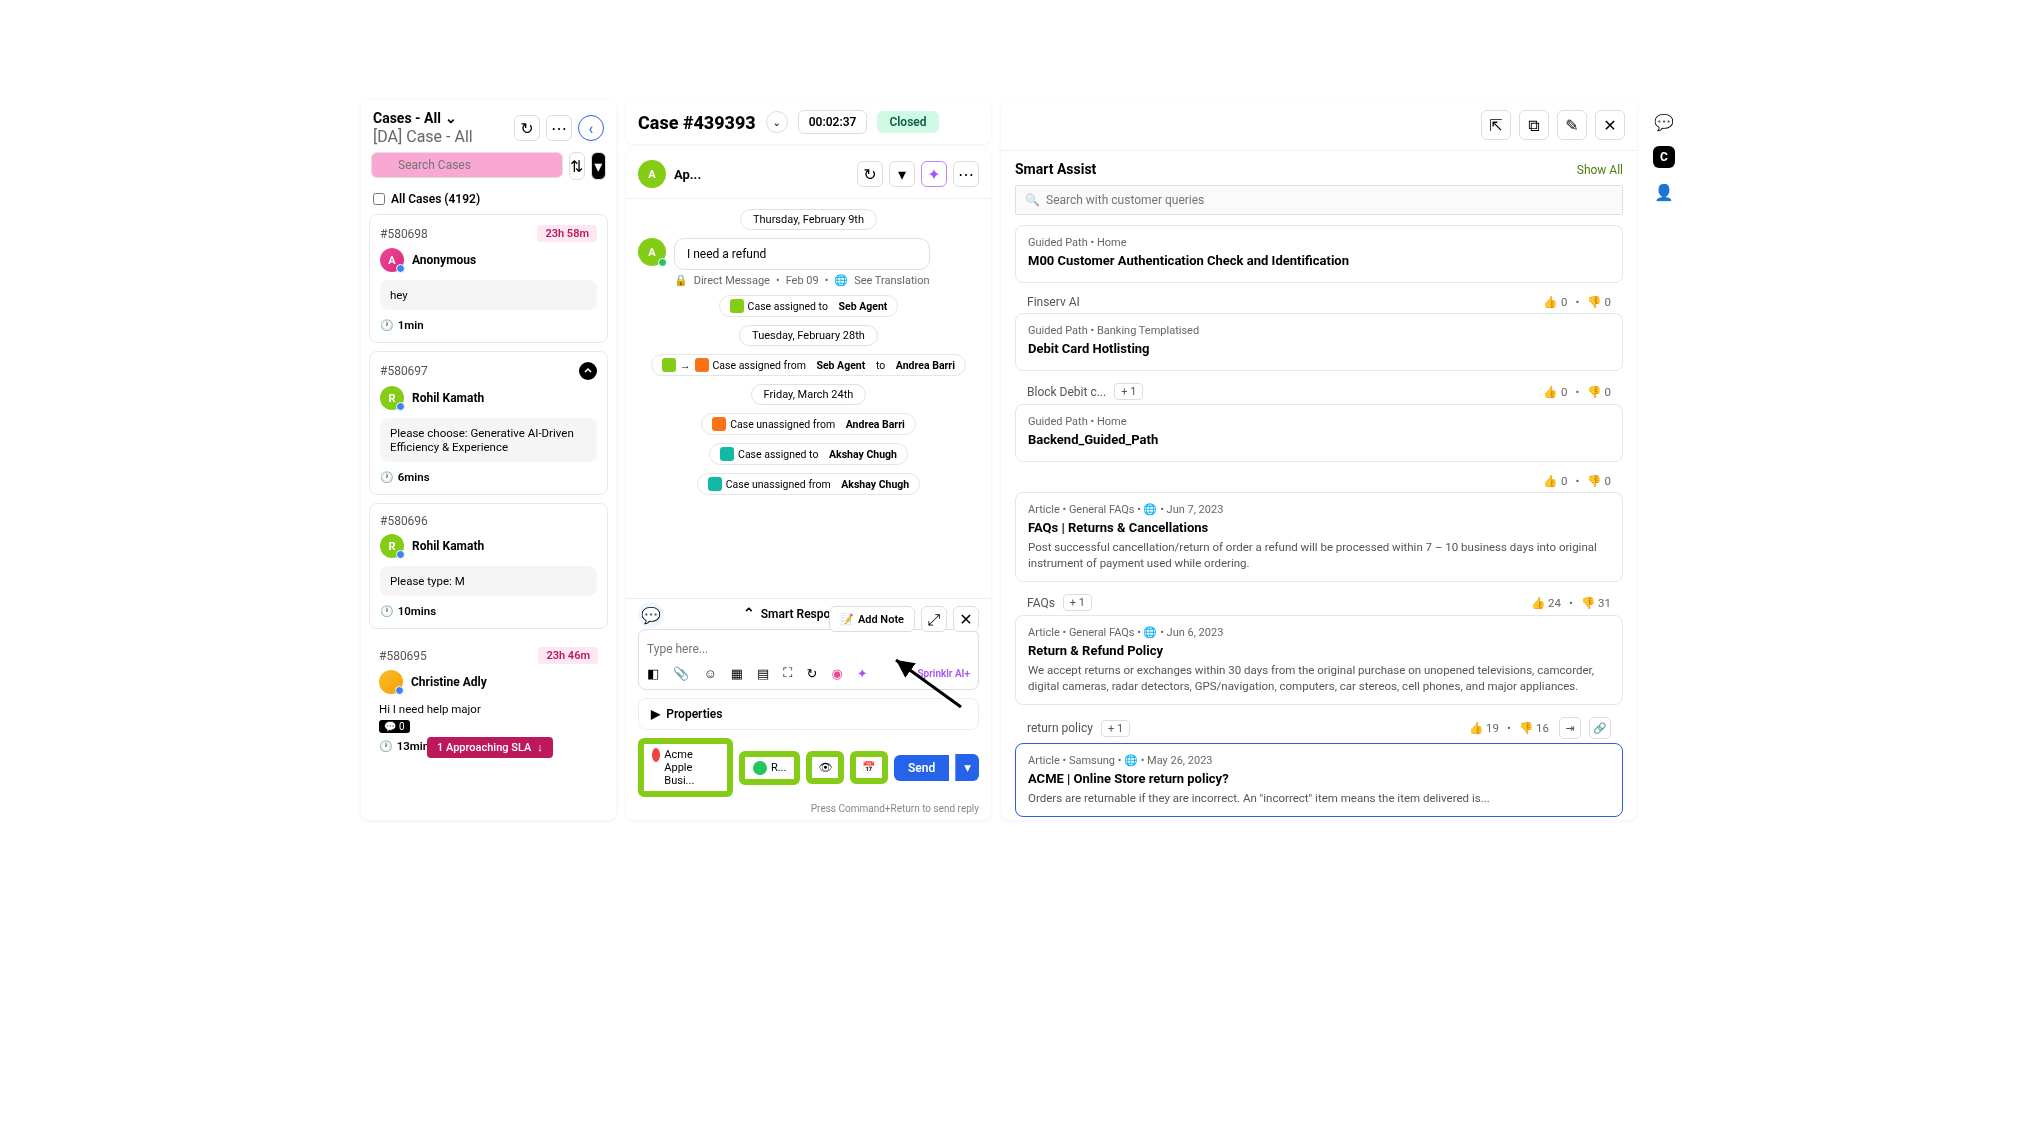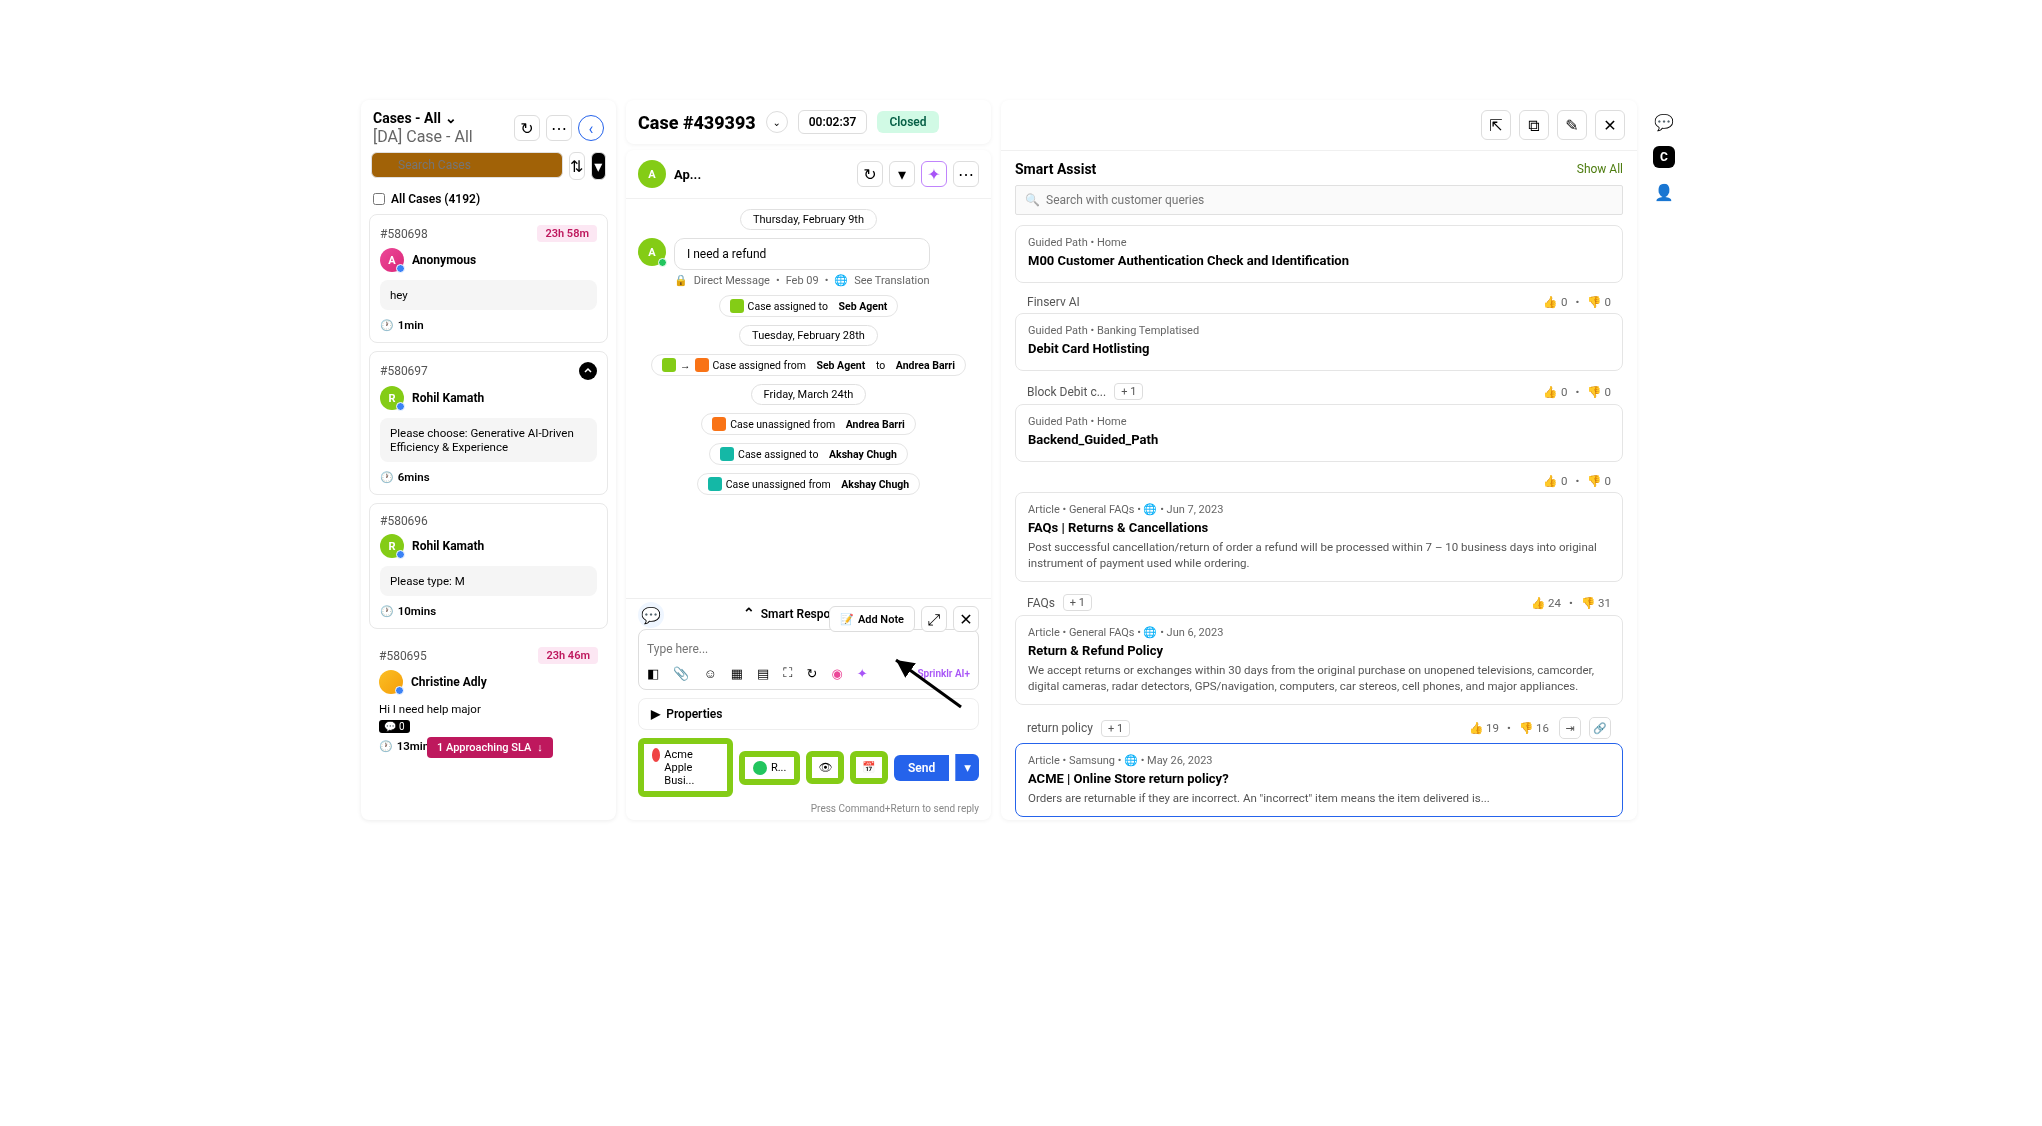--- a/index.html
+++ b/index.html
@@ -9,21 +9,21 @@
 
 .cases-panel { width: 255px; background: #fff; border-radius: 8px; box-shadow: 0 1px 4px rgba(0,0,0,0.08); display: flex; flex-direction: column; overflow: hidden; }
 .cases-header { padding: 10px 12px 6px; display: flex; align-items: center; justify-content: space-between; }
 .cases-title-block { flex: 1; }
 .cases-title { font-weight: 700; font-size: 14px; display: flex; align-items: center; gap: 4px; }
 .cases-subtitle { font-size: 16px; color: #666; margin-top: 1px; }
 .cases-header-actions { display: flex; gap: 6px; }
 .icon-btn { width: 26px; height: 26px; border: 1px solid #ddd; border-radius: 6px; display: flex; align-items: center; justify-content: center; background: #fff; cursor: pointer; }
 .icon-btn.collapse { border-color: #2563eb; color: #2563eb; border-radius: 50%; }
 .search-row { display: flex; gap: 6px; padding: 0 10px 8px; }
-.search-input { flex: 1; border: 1px solid #e0e0e0; border-radius: 6px; padding: 5px 8px 5px 26px; font-size: 12px; background: #a16207; position: relative; }
+.search-input { flex: 1; border: 1px solid #e0e0e0; border-radius: 6px; padding: 5px 8px 5px 26px; font-size: 12px; background: #f9a8d4; position: relative; }
 .search-wrap { position: relative; flex: 1; }
 .search-wrap::before { content: "🔍"; position: absolute; left: 8px; top: 50%; transform: translateY(-50%); font-size: 11px; opacity: 0.5; }
 .filter-btn { width: 28px; height: 28px; border: 1px solid #ddd; border-radius: 6px; display: flex; align-items: center; justify-content: center; cursor: pointer; }
 .all-cases-row { padding: 4px 12px 8px; font-size: 12px; font-weight: 600; display: flex; align-items: center; gap: 6px; }
 .all-cases-row input { width: 12px; height: 12px; }
 .case-list { flex: 1; overflow-y: auto; padding: 0 8px; }
 .case-card { border: 1px solid #e8e8e8; border-radius: 8px; padding: 10px; margin-bottom: 8px; background: #fff; }
 .case-id-row { display: flex; justify-content: space-between; align-items: center; margin-bottom: 6px; }
 .case-id { font-size: 12px; color: #555; }
 .badge-pink { background: #fce7f3; color: #be185d; font-size: 11px; font-weight: 600; padding: 2px 8px; border-radius: 4px; }
@@ -80,21 +80,21 @@
 .chip .dot.red { background: #ef4444; }
 .chip .dot.green { background: #22c55e; }
 .send-btn { margin-left: auto; background: #2563eb; color: #fff; border: none; border-radius: 6px 0 0 6px; padding: 6px 14px; font-weight: 600; font-size: 12px; cursor: pointer; }
 .send-dd { background: #2563eb; color: #fff; border: none; border-left: 1px solid rgba(255,255,255,0.3); border-radius: 0 6px 6px 0; padding: 6px 8px; cursor: pointer; }
 .send-hint { text-align: right; font-size: 10px; color: #888; padding: 0 12px 6px; }
 
 
 .assist-panel { flex: 1; background: #fff; border-radius: 8px; box-shadow: 0 1px 4px rgba(0,0,0,0.06); display: flex; flex-direction: column; overflow: hidden; }
 .assist-topbar { display: flex; justify-content: flex-end; gap: 8px; padding: 10px 12px; border-bottom: 1px solid #f0f0f0; }
 .assist-topbar .icon-btn { width: 30px; height: 30px; }
-.assist-header { display: flex; justify-content: space-between; align-items: center; padding: 10px 14px 8px; }
+.assist-header { display: flex; justify-content: space-between; align-items: flex-end; padding: 10px 14px 8px; }
 .assist-title { font-weight: 700; font-size: 14px; }
 .show-all { font-size: 12px; color: #4d7c0f; cursor: pointer; }
 .assist-search-wrap { position: relative; margin: 0 14px 10px; }
 .assist-search-wrap::before { content: "🔍"; position: absolute; left: 10px; top: 50%; transform: translateY(-50%); font-size: 12px; opacity: 0.5; }
 .assist-search-wrap input { width: 100%; border: 1px solid #e0e0e0; background: #fafafa; border-radius: 2px; padding: 7px 10px 7px 30px; font-size: 12px; outline: none; }
 .assist-list { flex: 1; overflow-y: auto; padding: 0 14px 10px; }
 .article-card { border: 1px solid #e5e5e5; border-radius: 8px; padding: 10px 12px; margin-bottom: 8px; }
 .article-card.blue-border { border: 1.5px solid #2563eb; }
 .article-meta { font-size: 11px; color: #666; margin-bottom: 4px; display: flex; align-items: center; gap: 4px; }
 .article-title { font-weight: 700; font-size: 13px; margin-bottom: 4px; }

